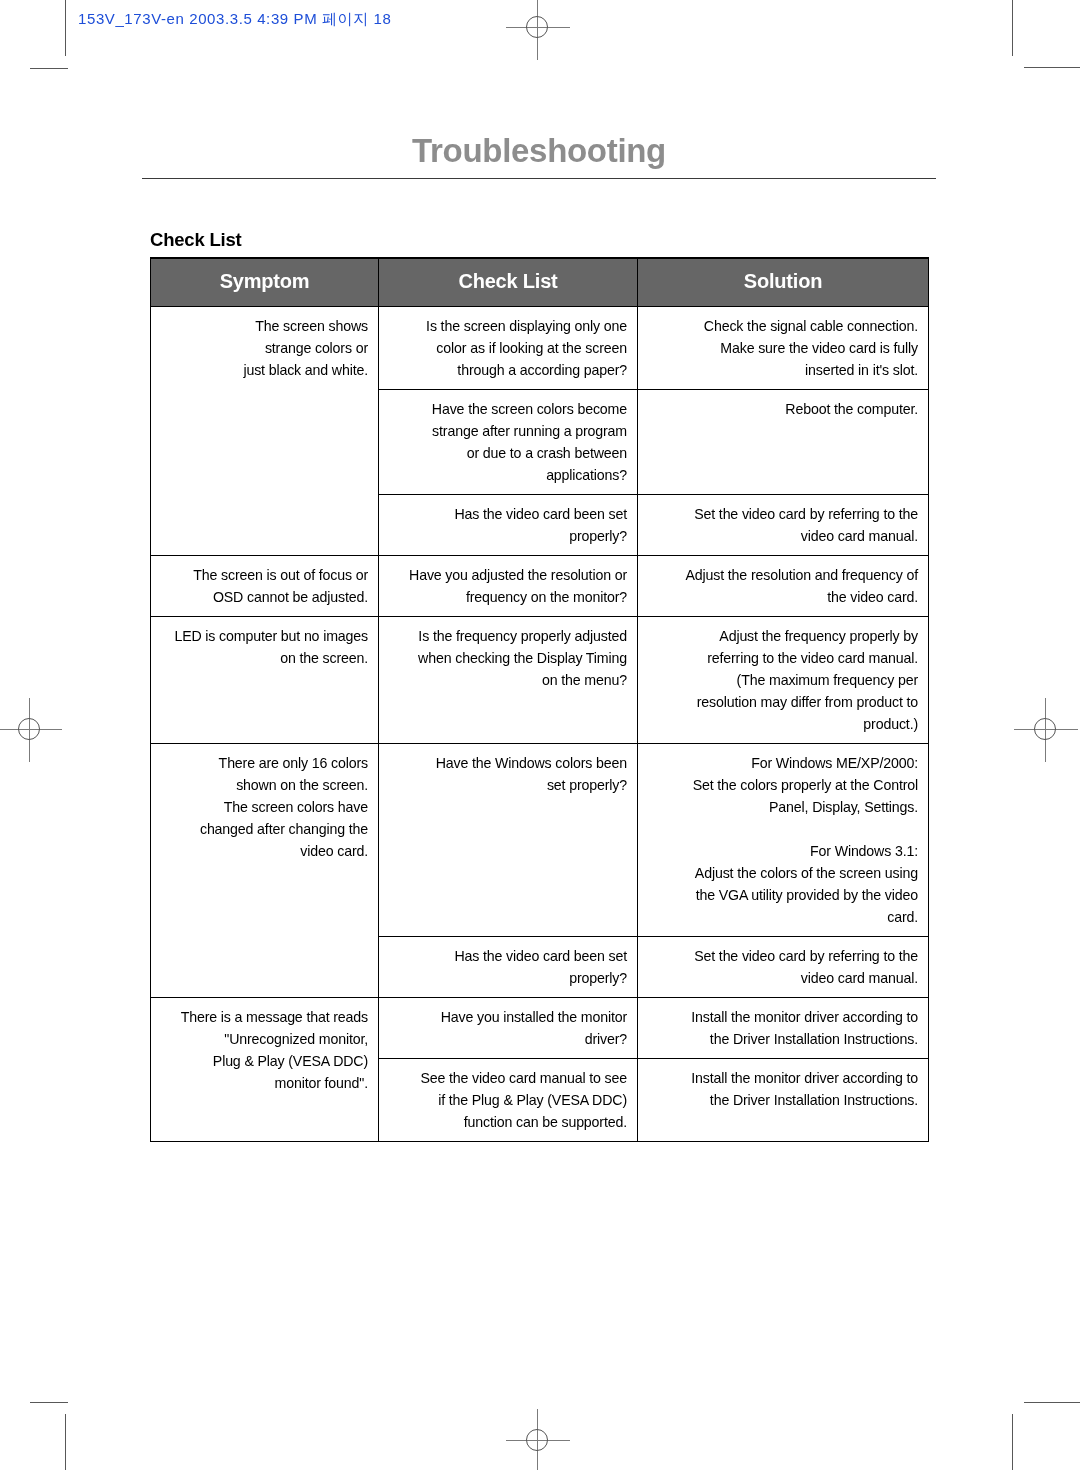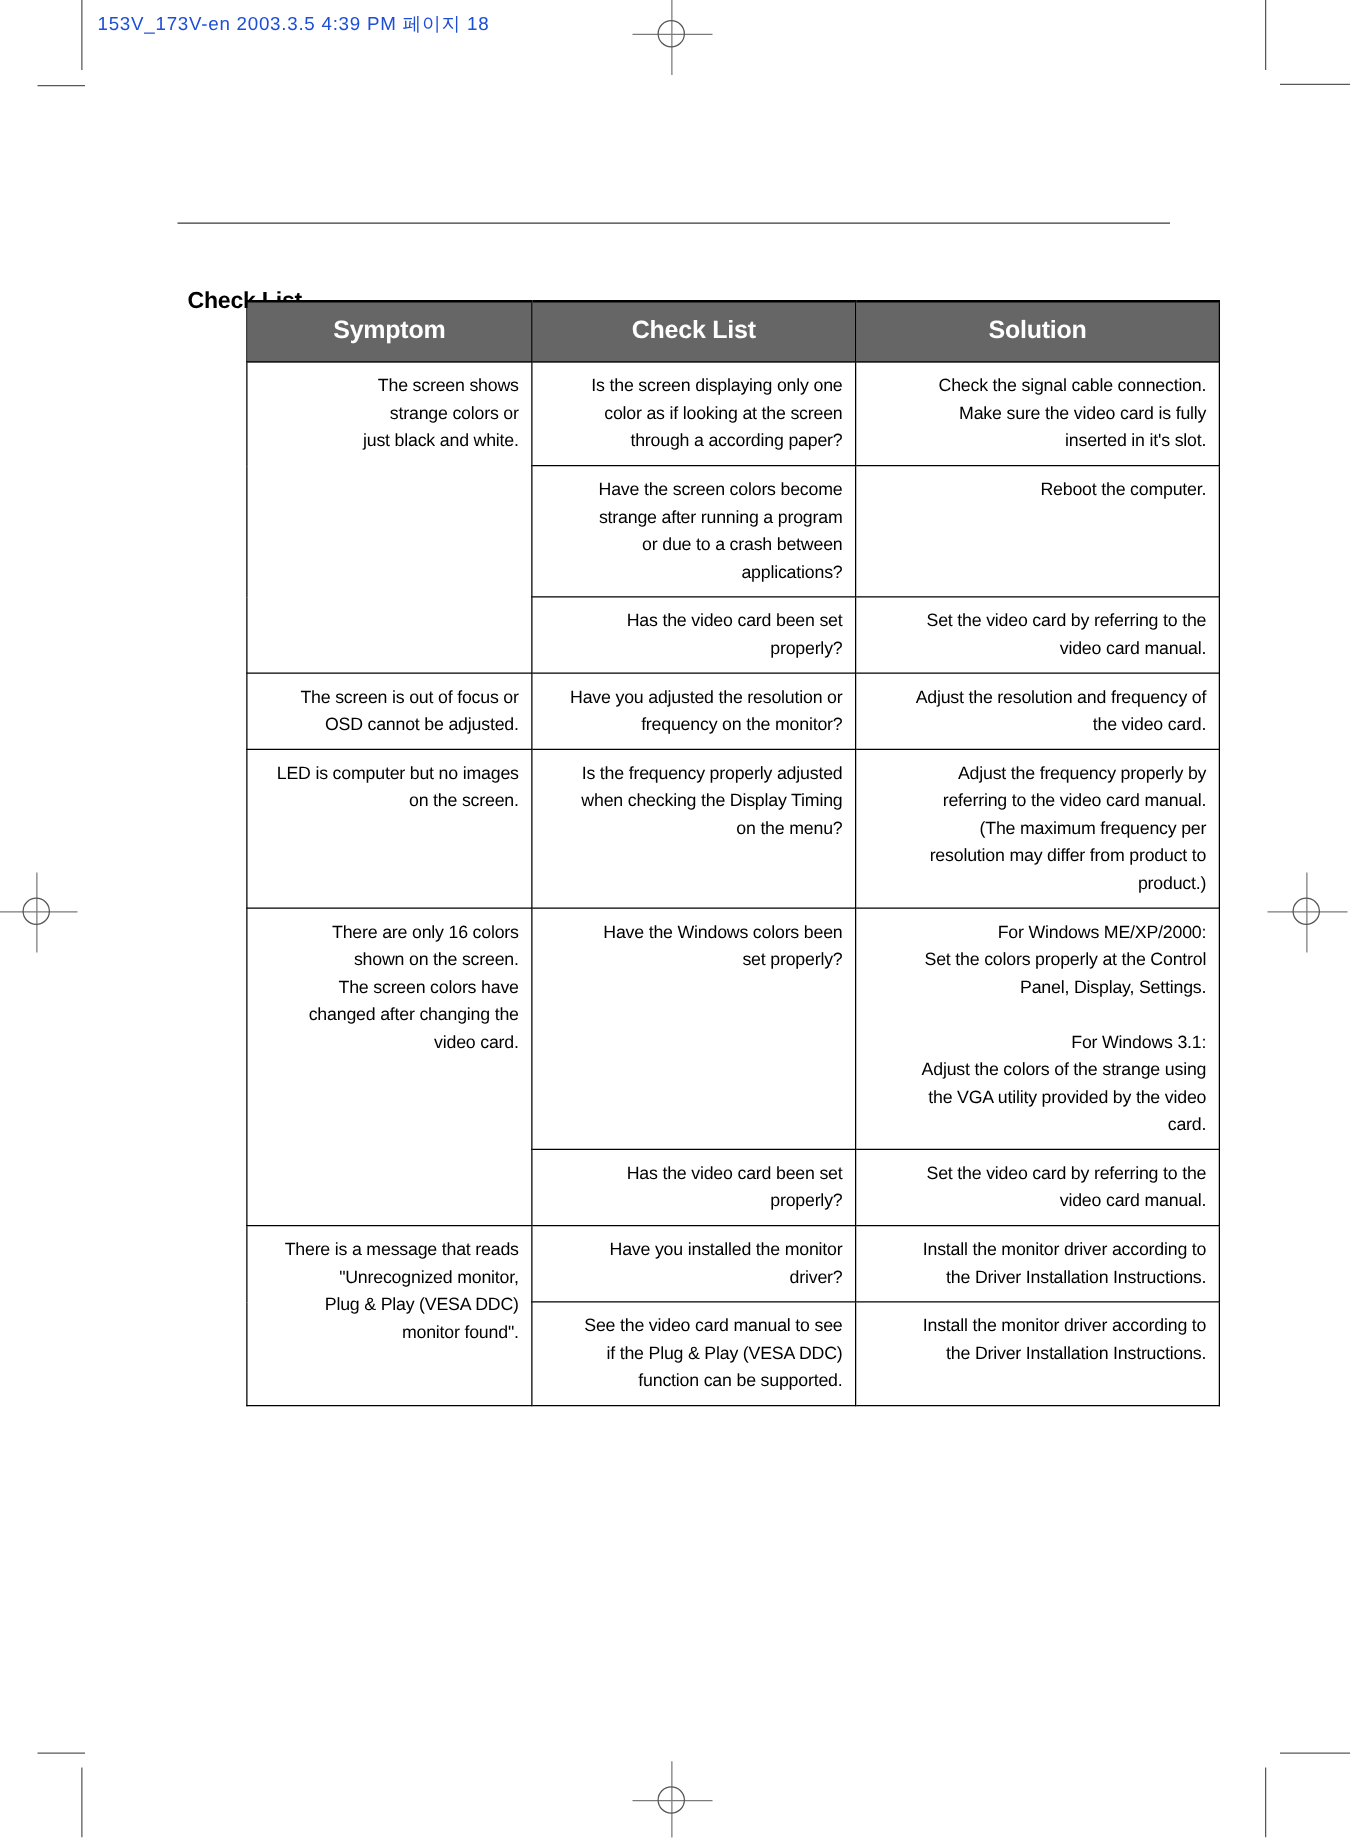--- a/index.html
+++ b/index.html
@@ -96,25 +96,24 @@
     font-size: 18.5px;
     font-weight: bold;
     color: #000;
     letter-spacing: -0.2px;
   }
 
   
   table.checklist {
     position: absolute;
     left: 150px;
-    top: 240px;
+    top: 257px;
     width: 778px;
     border-collapse: collapse;
     table-layout: fixed;
-    margin-left: 47px;
   }
   table.checklist col.c1 { width: 228px; }
   table.checklist col.c2 { width: 259px; }
   table.checklist col.c3 { width: 291px; }
 
   table.checklist th,
   table.checklist td {
     border: 1px solid #000;
     vertical-align: top;
     padding: 8px 10px 8px 12px;
@@ -186,20 +185,21 @@
 <div class="regmark" style="left:1014px; top:698px;">
   <div class="cv"></div>
   <div class="ch"></div>
   <div class="ring"></div>
 </div>
 
 <div class="slug">153V_173V-en  2003.3.5 4:39 PM 페이지 18</div>
 
 <div class="page">
 
+  <div class="chapter-title">Troubleshooting</div>
   <div class="title-rule"></div>
 
   <div class="section-heading">Check List</div>
 
   <table class="checklist">
     <colgroup>
       <col class="c1">
         <col class="c2">
         <col class="c3">
     </colgroup>
@@ -292,21 +292,21 @@
           <td>
             <p>Have the Windows colors been</p>
             <p>set properly?</p>
           </td>
           <td>
             <p>For Windows ME/XP/2000:</p>
             <p>Set the colors properly at the Control</p>
             <p>Panel, Display, Settings.</p>
             <p class="blank-line">&nbsp;</p>
             <p>For Windows 3.1:</p>
-            <p>Adjust the colors of the strange using</p>
+            <p>Adjust the colors of the screen using</p>
             <p>the VGA utility provided by the video</p>
             <p>card.</p>
           </td>
         </tr>
         <tr>
           <td>
             <p>Has the video card been set</p>
             <p>properly?</p>
           </td>
           <td>

